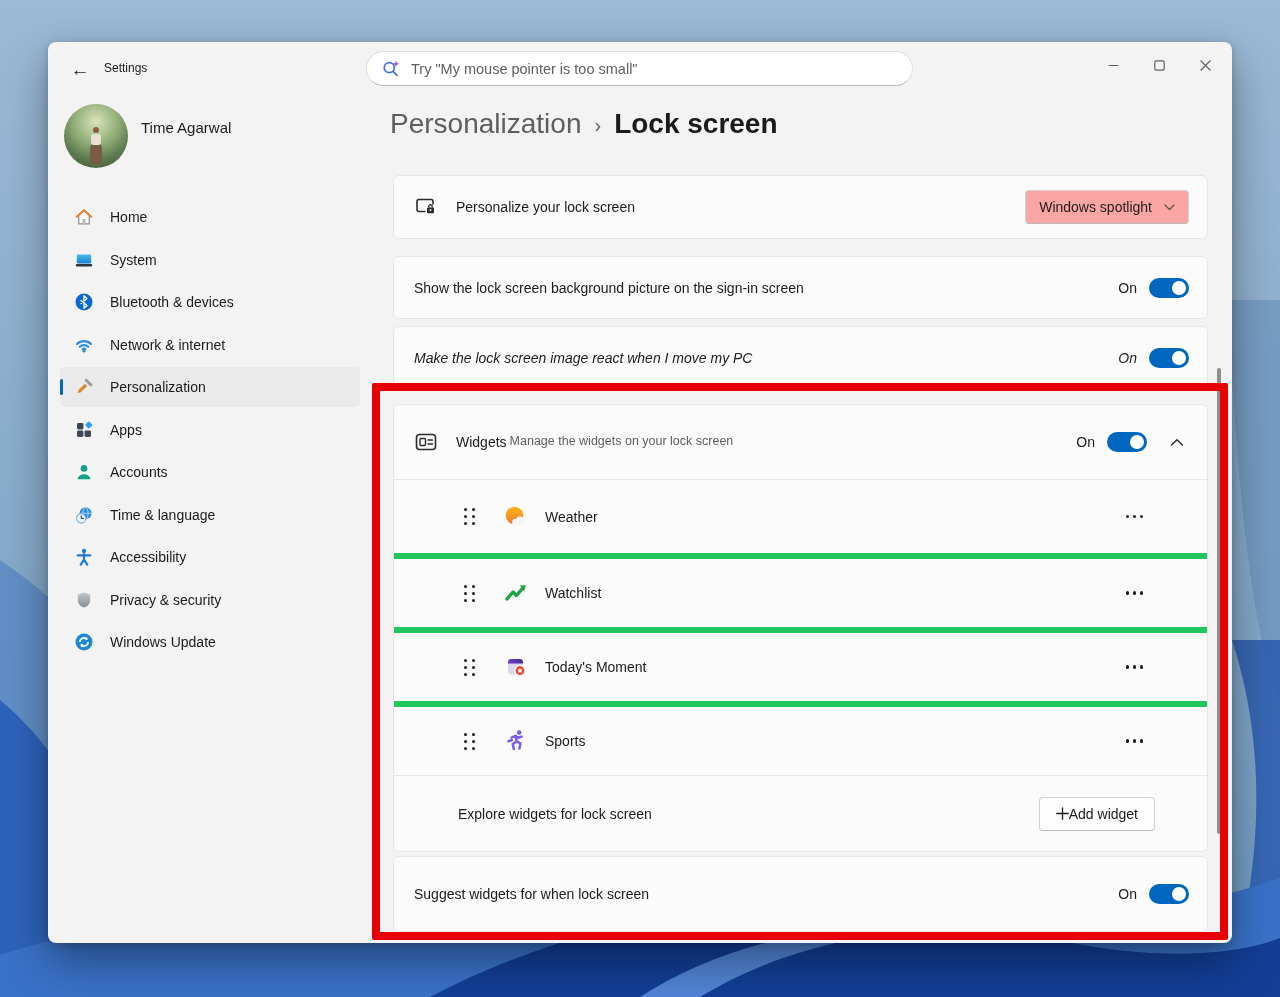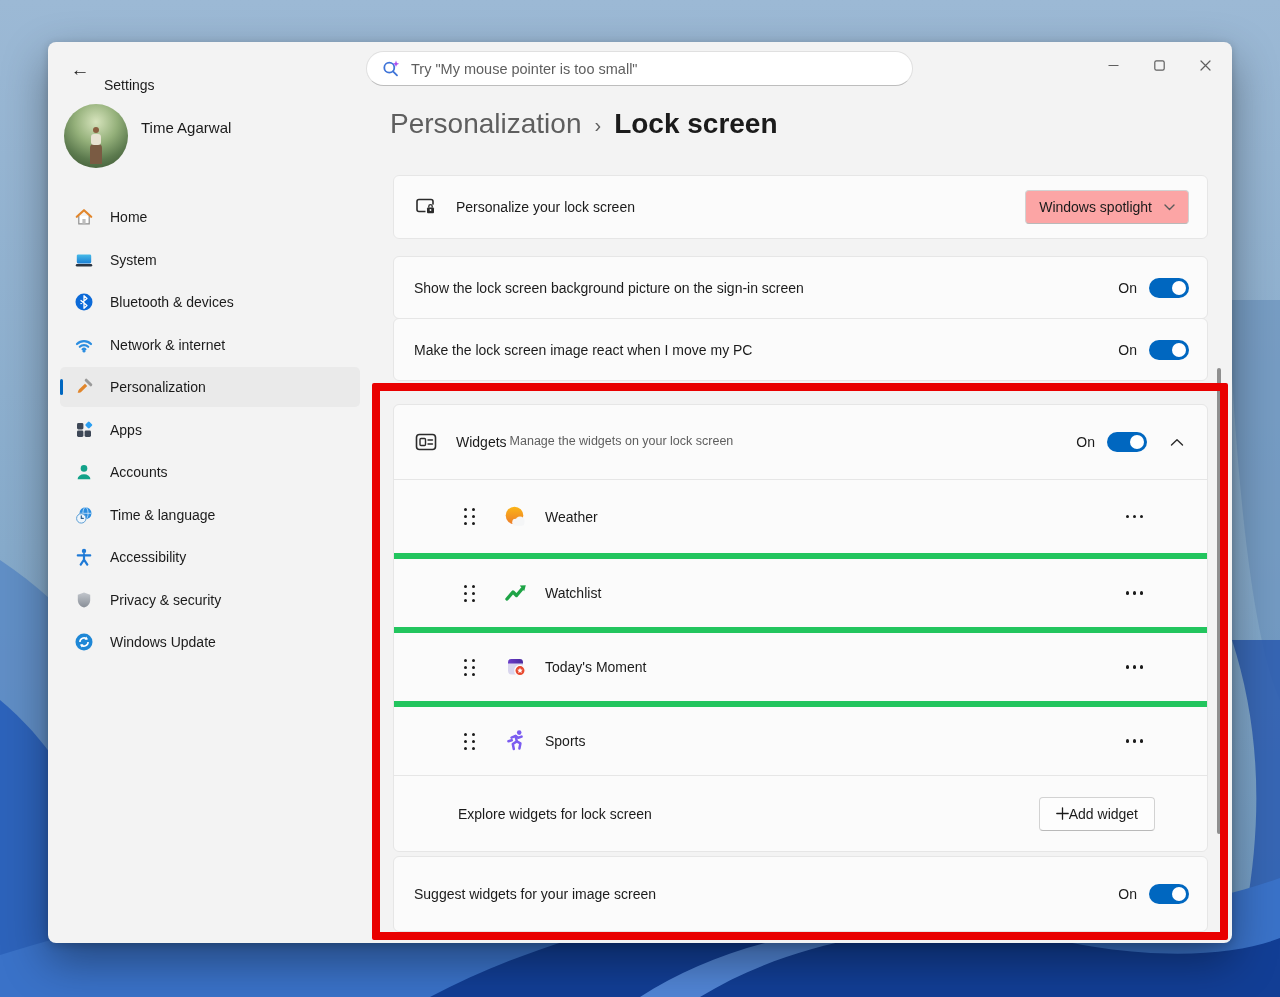--- a/index.html
+++ b/index.html
@@ -12,21 +12,21 @@
   
   .window {
     position:absolute; left:48px; top:42px; width:1184px; height:901px;
     background:#f3f3f3; border-radius:8px; z-index:2;
     box-shadow:0 18px 45px rgba(0,0,0,.38), 0 2px 8px rgba(0,0,0,.18);
     overflow:hidden;
   }
 
   
   .back-btn { position:absolute; left:14px; top:14px; width:36px; height:28px; display:flex; align-items:center; justify-content:center; border-radius:4px; cursor:pointer; font-size:19px; color:#1b1b1b; }
-  .app-title { position:absolute; left:56px; top:19px; font-size:14px; color:#1b1b1b;margin-top:16px; }
+  .app-title { position:absolute; left:56px; top:19px; font-size:12px; color:#1b1b1b; }
   .search-box {
     position:absolute; left:318px; top:9px; width:547px; height:35px;
     background:#ffffff; border:1px solid #e0e0e0; border-bottom-color:#bdbdbd;
     border-radius:18px; display:flex; align-items:center; padding:0 14px; gap:10px;
   }
   .search-box input { border:none; outline:none; background:transparent; flex:1; font-size:14.5px; color:#3f3f3f; font-family:"Liberation Sans", sans-serif; }
   .search-box input::placeholder { color:#5e5e5e; }
   .win-controls { position:absolute; right:4px; top:6px; display:flex; }
   .win-btn { width:46px; height:34px; display:flex; align-items:center; justify-content:center; }
 
@@ -57,21 +57,21 @@
   .lead-icon { width:24px; height:24px; margin-right:18px; flex:none; display:flex; align-items:center; justify-content:center; }
   .spacer { margin-left:auto; }
   .state-label { font-size:14px; color:#1b1b1b; margin-right:12px; }
   .toggle { width:40px; height:20px; border-radius:10px; background:#0067c0; position:relative; cursor:pointer; flex:none; }
   .toggle .knob { position:absolute; right:3px; top:3px; width:14px; height:14px; border-radius:50%; background:#ffffff; }
 
   .dd-btn { display:flex; align-items:center; gap:12px; background:#fca5a5; border:1px solid #d2d2d2; border-bottom-color:#b9b9b9; border-radius:4px; padding:8px 13px; font-size:14px; color:#1b1b1b; cursor:pointer; }
 
   #card-personalize { top:133px; height:64px; }
   #card-signin      { top:214px; height:63px; }
-  #card-react       { top:276px; height:63px; }
+  #card-react       { top:284px; height:63px;font-style:italic; }
   #card-widgets     { top:362px; }
   #card-suggest     { top:814px; height:76px; }
 
   .widgets-header { height:74px; display:flex; align-items:center; padding:0 16px 0 20px; }
   .widgets-titles { display:flex; flex-direction:row; gap:3px; }
   .widgets-title { font-size:14px; color:#1b1b1b; }
   .widgets-sub { font-size:12.5px; color:#5e5e5e; }
   .chev-btn { width:28px; height:28px; display:flex; align-items:center; justify-content:center; border-radius:4px; cursor:pointer; margin-left:16px; }
   .widgets-header .toggle { margin-right:0; }
 
@@ -490,21 +490,21 @@
               <path d="M6.5 0.8 V12.2 M0.8 6.5 H12.2" stroke="#1b1b1b" stroke-width="1.3" stroke-linecap="round"></path>
             </svg>
         </span>
         <span>Add widget</span>
       </div>
     </div>
   </div>
 
   <div class="card" id="card-suggest">
     <div class="row-flex">
-      <span class="row-label">Suggest widgets for your image screen</span>
+      <span class="row-label">Suggest widgets for when lock screen</span>
       <span class="spacer"></span>
       <span class="state-label">On</span>
       <div class="toggle">
           <div class="knob"></div>
         </div>
     </div>
   </div>
 
   <div class="scroll-thumb"></div>
 </div>

